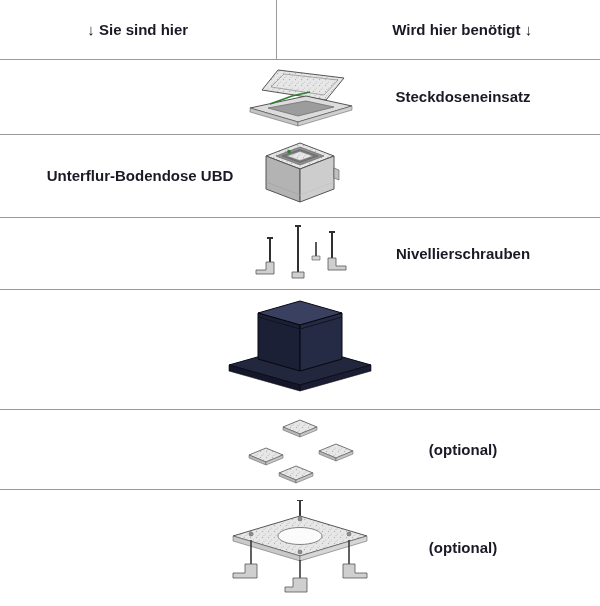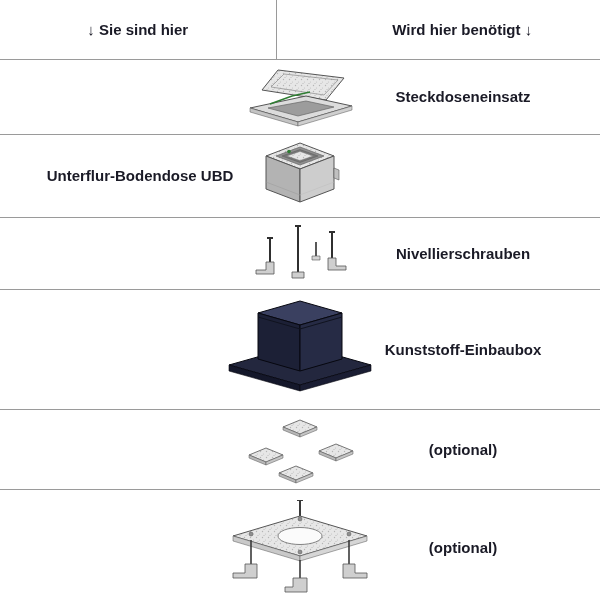--- a/index.html
+++ b/index.html
@@ -107,23 +107,20 @@
   <div class="row r4">
     <svg class="img" style="top:5px" width="150" height="104" viewBox="0 0 150 104">
       <polygon points="4,70 75,50 146,70 75,90" fill="#23273e" stroke="#06070f" stroke-width="1"></polygon>
       <polygon points="4,70 75,90 75,96 4,76" fill="#14172a" stroke="#06070f" stroke-width="0.6"></polygon>
       <polygon points="146,70 75,90 75,96 146,76" fill="#1a1d33" stroke="#06070f" stroke-width="0.6"></polygon>
       <polygon points="33,18 75,6 117,18 75,30" fill="#3a4060" stroke="#06070f" stroke-width="1"></polygon>
       <polygon points="33,18 75,30 75,76 33,64" fill="#1c2036" stroke="#06070f" stroke-width="1"></polygon>
       <polygon points="117,18 75,30 75,76 117,64" fill="#262b45" stroke="#06070f" stroke-width="1"></polygon>
       <path d="M33,22 L75,34 L117,22" fill="none" stroke="#10131f" stroke-width="1"></path>
     </svg>
-    <div class="label rightside">
-      <span>Kunststoff-Einbaubox</span>
-    </div>
   </div>
 
   <div class="row r5">
     <svg class="img" style="top:4px" width="130" height="72" viewBox="0 0 130 72">
       <polygon points="48,13 65,6 82,13 65,20" fill="url(#speckle)" stroke="#555" stroke-width="0.8"></polygon>
       <polygon points="48,13 65,20 65,23 48,16" fill="#b8b8b8" stroke="#555" stroke-width="0.5"></polygon>
       <polygon points="82,13 65,20 65,23 82,16" fill="#c6c6c6" stroke="#555" stroke-width="0.5"></polygon>
       <polygon points="14,41 31,34 48,41 31,48" fill="url(#speckle)" stroke="#555" stroke-width="0.8"></polygon>
       <polygon points="14,41 31,48 31,51 14,44" fill="#b8b8b8" stroke="#555" stroke-width="0.5"></polygon>
       <polygon points="48,41 31,48 31,51 48,44" fill="#c6c6c6" stroke="#555" stroke-width="0.5"></polygon>

